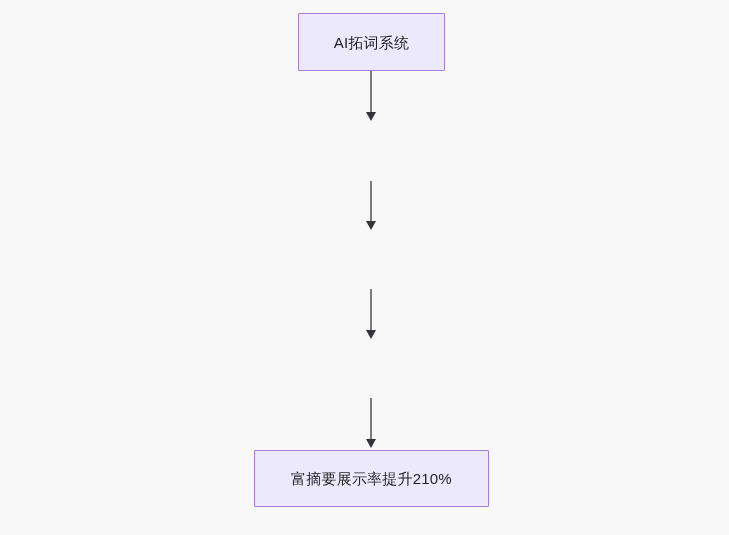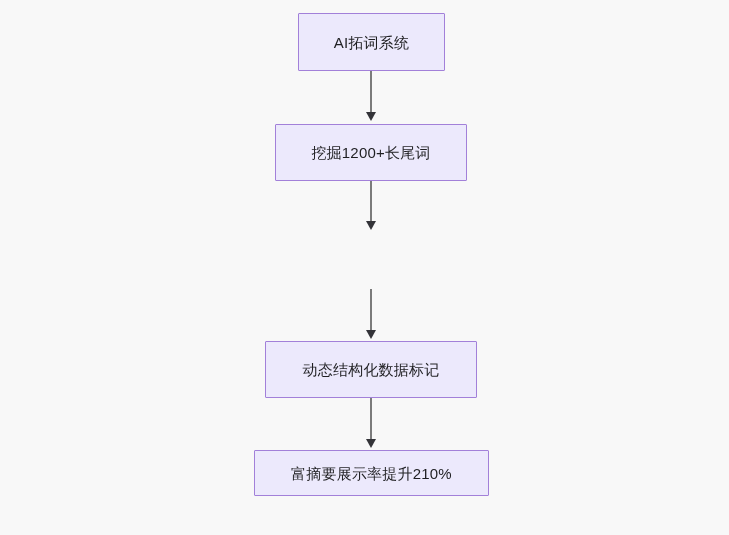--- a/index.html
+++ b/index.html
@@ -57,35 +57,29 @@
 
 <div id="flowchart">
 
   <div class="node" style="left:298px; top:13px; width:147px; height:58px;">
     <span class="node-label">AI拓词系统</span>
   </div>
 
   <div class="edge" style="left:370px; top:71px; height:44px;"></div>
   <div class="arrowhead" style="left:366px; top:112px;"></div>
 
-  <div class="node" style="left:275px; top:124px; width:192px; height:57px;">
-    <span class="node-label">挖掘1200+长尾词</span>
-  </div>
 
   <div class="edge" style="left:370px; top:181px; height:42px;"></div>
   <div class="arrowhead" style="left:366px; top:221px;"></div>
 
 
   <div class="edge" style="left:370px; top:289px; height:43px;"></div>
   <div class="arrowhead" style="left:366px; top:330px;"></div>
 
-  <div class="node" style="left:265px; top:341px; width:212px; height:57px;">
-    <span class="node-label">动态结构化数据标记</span>
-  </div>
 
   <div class="edge" style="left:370px; top:398px; height:43px;"></div>
   <div class="arrowhead" style="left:366px; top:439px;"></div>
 
-  <div class="node" style="left:254px; top:450px; width:235px; height:46px;">
+  <div class="node" style="left:254px; top:450px; width:235px; height:57px;">
     <span class="node-label">富摘要展示率提升210%</span>
   </div>
 
 </div>
 
 </body></html>

